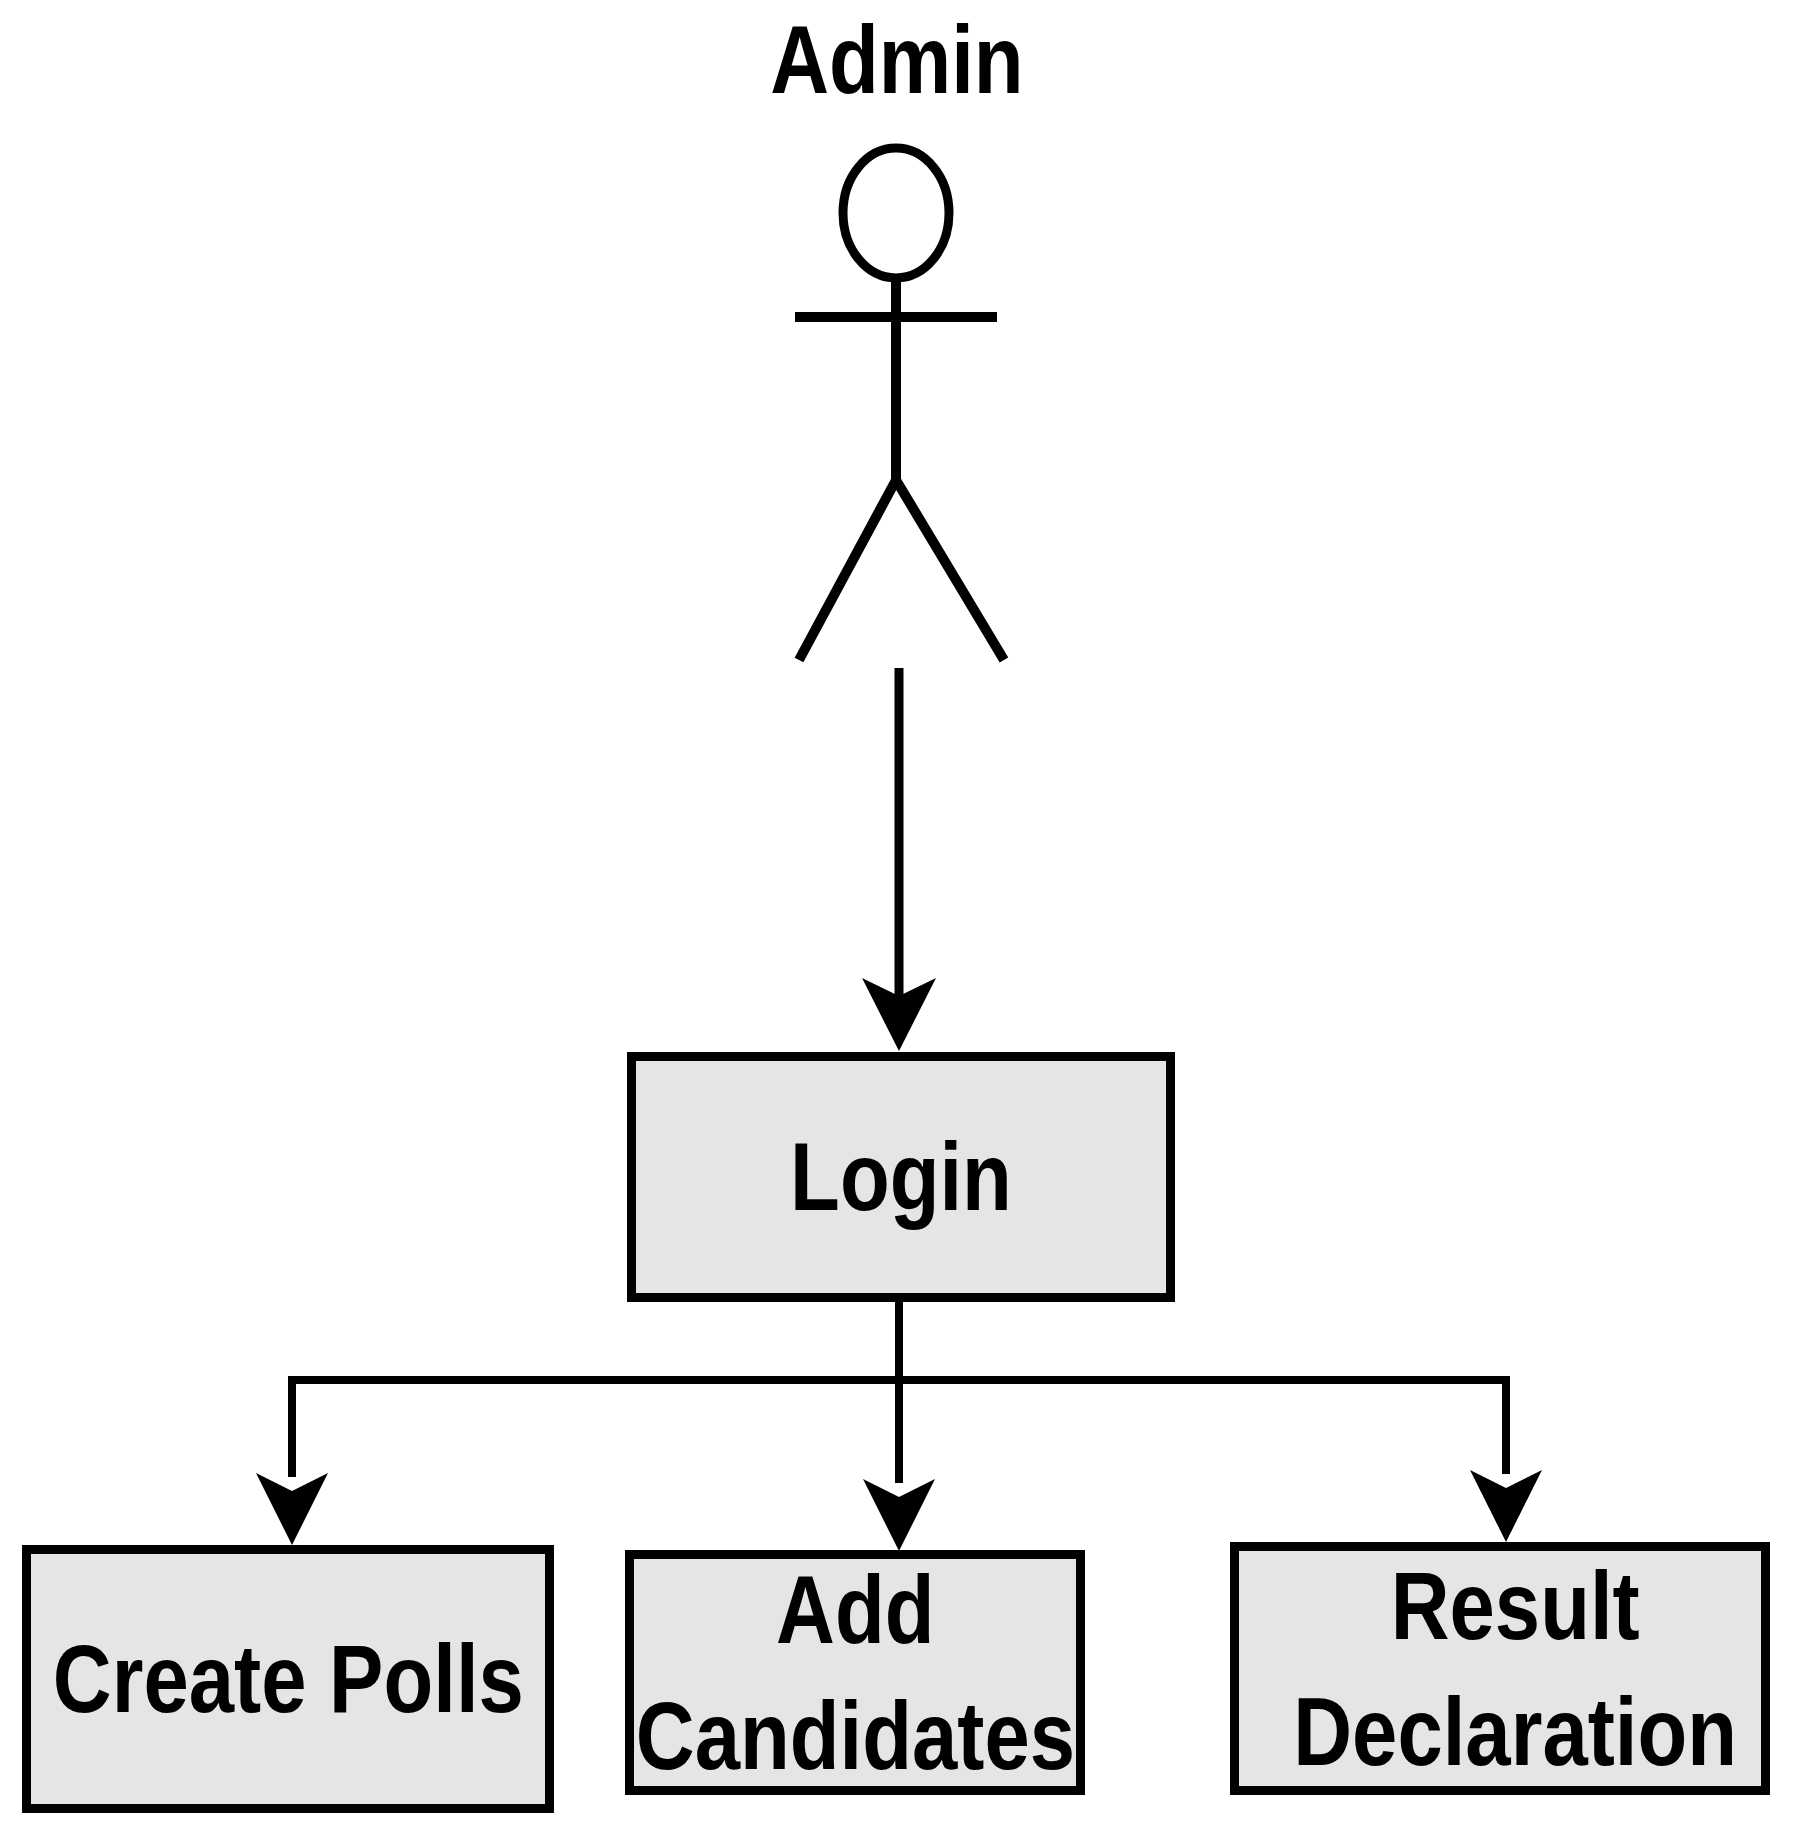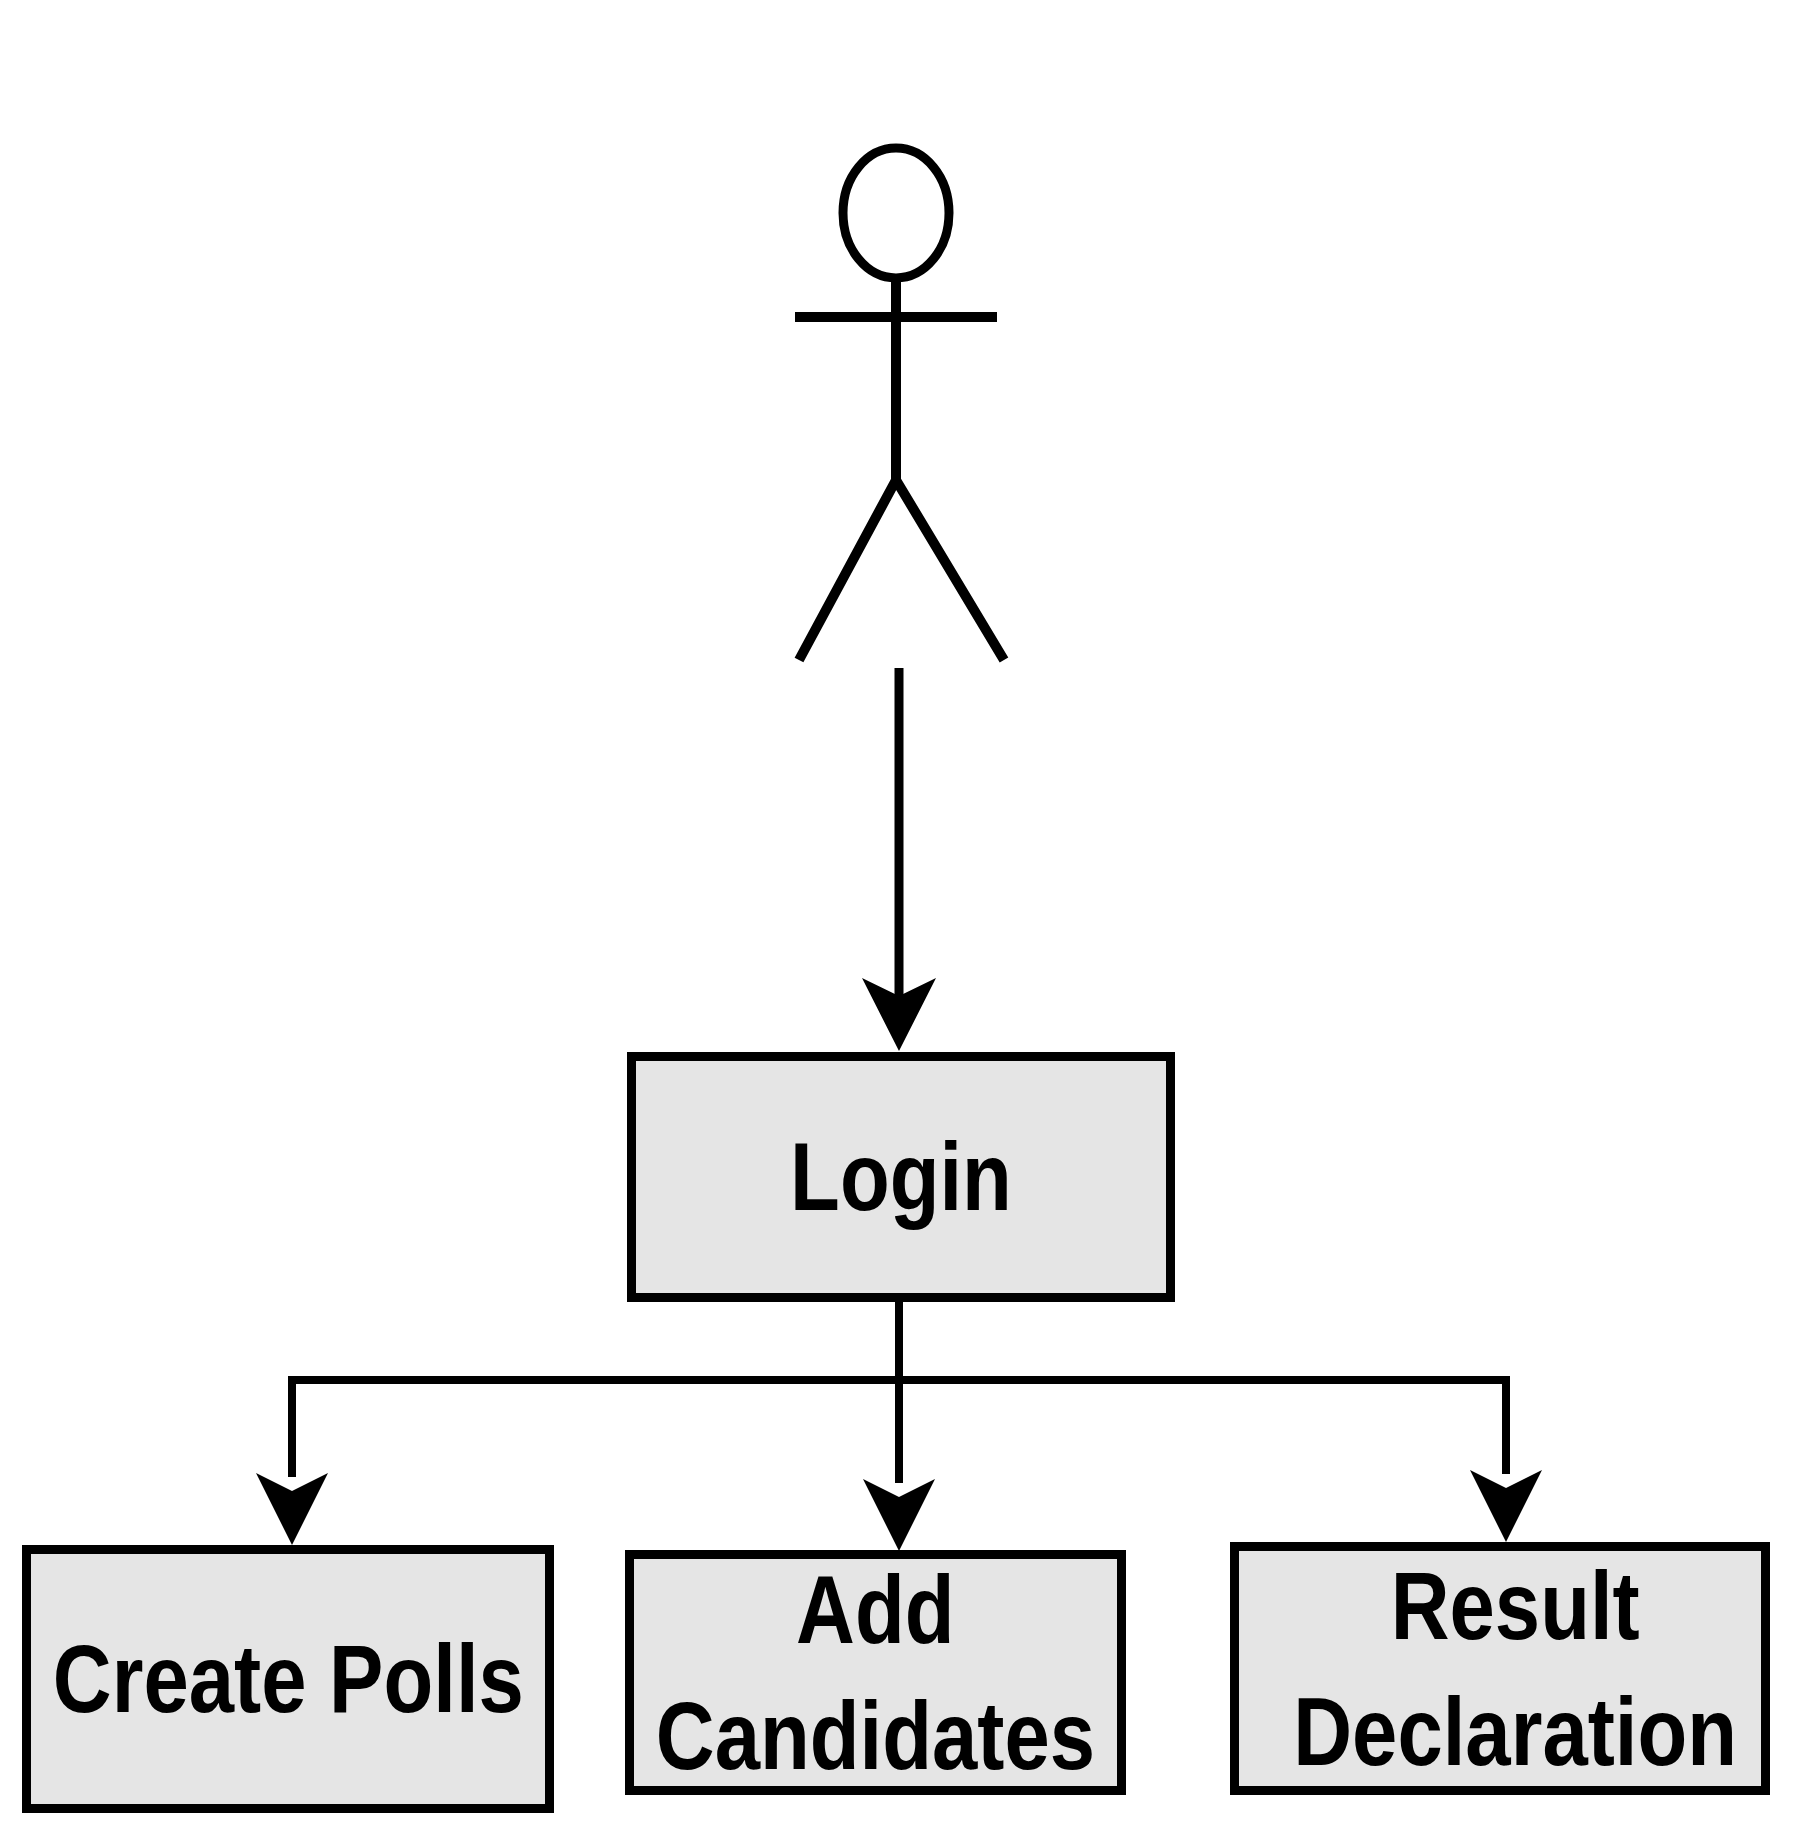--- a/index.html
+++ b/index.html
@@ -49,21 +49,21 @@
     top: 11px;
     width: 600px;
     text-align: center;
     font-size: 97px;
     font-weight: bold;
     line-height: 1;
     white-space: nowrap;
   }
   .node-login           { left: 627px;  top: 1052px; width: 548px; height: 250px; }
   .node-create-polls    { left: 22px;   top: 1545px; width: 532px; height: 268px; }
-  .node-add-candidates  { left: 625px;  top: 1550px; width: 501px; height: 245px; }
+  .node-add-candidates  { left: 625px;  top: 1550px; width: 460px; height: 245px; }
   .node-result-declaration { left: 1230px; top: 1542px; width: 540px; height: 253px; padding-left: 31px; }
 </style>
 </head>
 <body>
 
 <div class="canvas">
 
   <svg class="connector-layer" viewBox="0 0 1801 1827" xmlns="http://www.w3.org/2000/svg">
 
     <g stroke="#000000" fill="none">
@@ -83,20 +83,23 @@
       <path d="M899,1551 L863,1479 L899,1497 L935,1479 Z" fill="#000000" stroke="none"></path>
     </g>
 
     <g>
       <path d="M292,1477 L292,1380 L1506,1380 L1506,1474" stroke="#000000" stroke-width="8" fill="none" stroke-linejoin="miter"></path>
       <path d="M292,1545 L256,1473 L292,1491 L328,1473 Z" fill="#000000" stroke="none"></path>
       <path d="M1506,1542 L1470,1470 L1506,1488 L1542,1470 Z" fill="#000000" stroke="none"></path>
     </g>
   </svg>
 
+  <div class="actor-label">
+    <span class="txt">Admin</span>
+  </div>
 
   <div class="node node-login">
     <span class="txt">Login</span>
   </div>
 
   <div class="node node-create-polls">
     <span class="txt">Create Polls</span>
   </div>
 
   <div class="node node-add-candidates">

